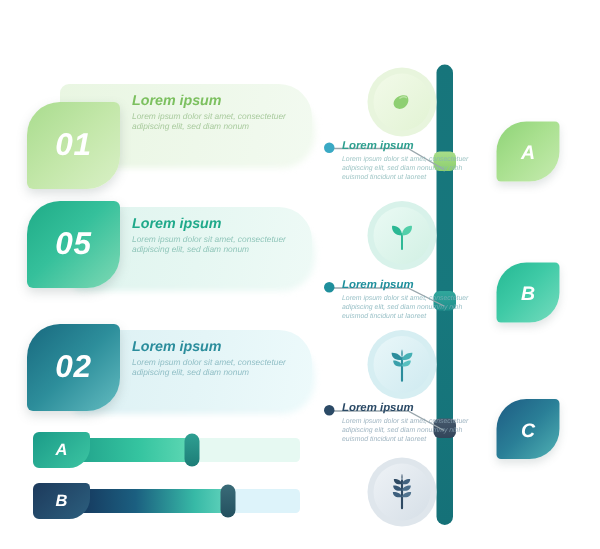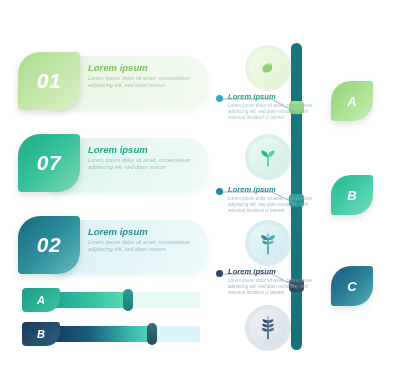--- a/index.html
+++ b/index.html
@@ -30,21 +30,21 @@
     display:flex;align-items:center;justify-content:center;
     color:#fff;font-size:21px;font-weight:bold;letter-spacing:.5px;
     box-shadow:0 3px 7px rgba(90,110,110,.22);
   }
   .row .txt{position:absolute;left:70px;top:10px;right:8px;}
   .row .txt .h{font-size:9.5px;font-weight:bold;line-height:11px;}
   .row .txt .b{font-size:5.6px;line-height:7px;margin-top:2px;opacity:.85;}
 
   #row1{top:52px;}
   #row1 .panel{background:linear-gradient(100deg,#e9f6e2 0%,#eef8ea 55%,#f2faf0 100%);}
-  #row1 .leaf-num{background:linear-gradient(135deg,#a9dc8e 0%,#c3e7a9 50%,#d9f0c6 100%);}
+  #row1 .leaf-num{background:linear-gradient(135deg,#a9dc8e 0%,#c3e7a9 50%,#d9f0c6 100%);margin-top:16px;}
   #row1 .h{color:#7cc05f;}
   #row1 .b{color:#9dc391;}
 
   #row2{top:134px;}
   #row2 .panel{background:linear-gradient(100deg,#def4ee 0%,#e6f7f2 55%,#eefaf6 100%);}
   #row2 .leaf-num{background:linear-gradient(135deg,#1fab87 0%,#35c09b 45%,#7fd9b4 100%);}
   #row2 .h{color:#1fa98a;}
   #row2 .b{color:#81bdb0;}
 
   #row3{top:216px;}
@@ -127,21 +127,21 @@
     <div class="leaf-num">01</div>
   </div>
 
   <div class="row" id="row2">
     <div class="panel shadow"></div>
     <div class="panel"></div>
     <div class="txt">
       <div class="h">Lorem ipsum</div>
       <div class="b">Lorem ipsum dolor sit amet, consectetuer adipiscing elit, sed diam nonum</div>
     </div>
-    <div class="leaf-num">07</div>
+    <div class="leaf-num">05</div>
   </div>
 
   <div class="row" id="row3">
     <div class="panel shadow"></div>
     <div class="panel"></div>
     <div class="txt">
       <div class="h">Lorem ipsum</div>
       <div class="b">Lorem ipsum dolor sit amet, consectetuer adipiscing elit, sed diam nonum</div>
     </div>
     <div class="leaf-num">02</div>

